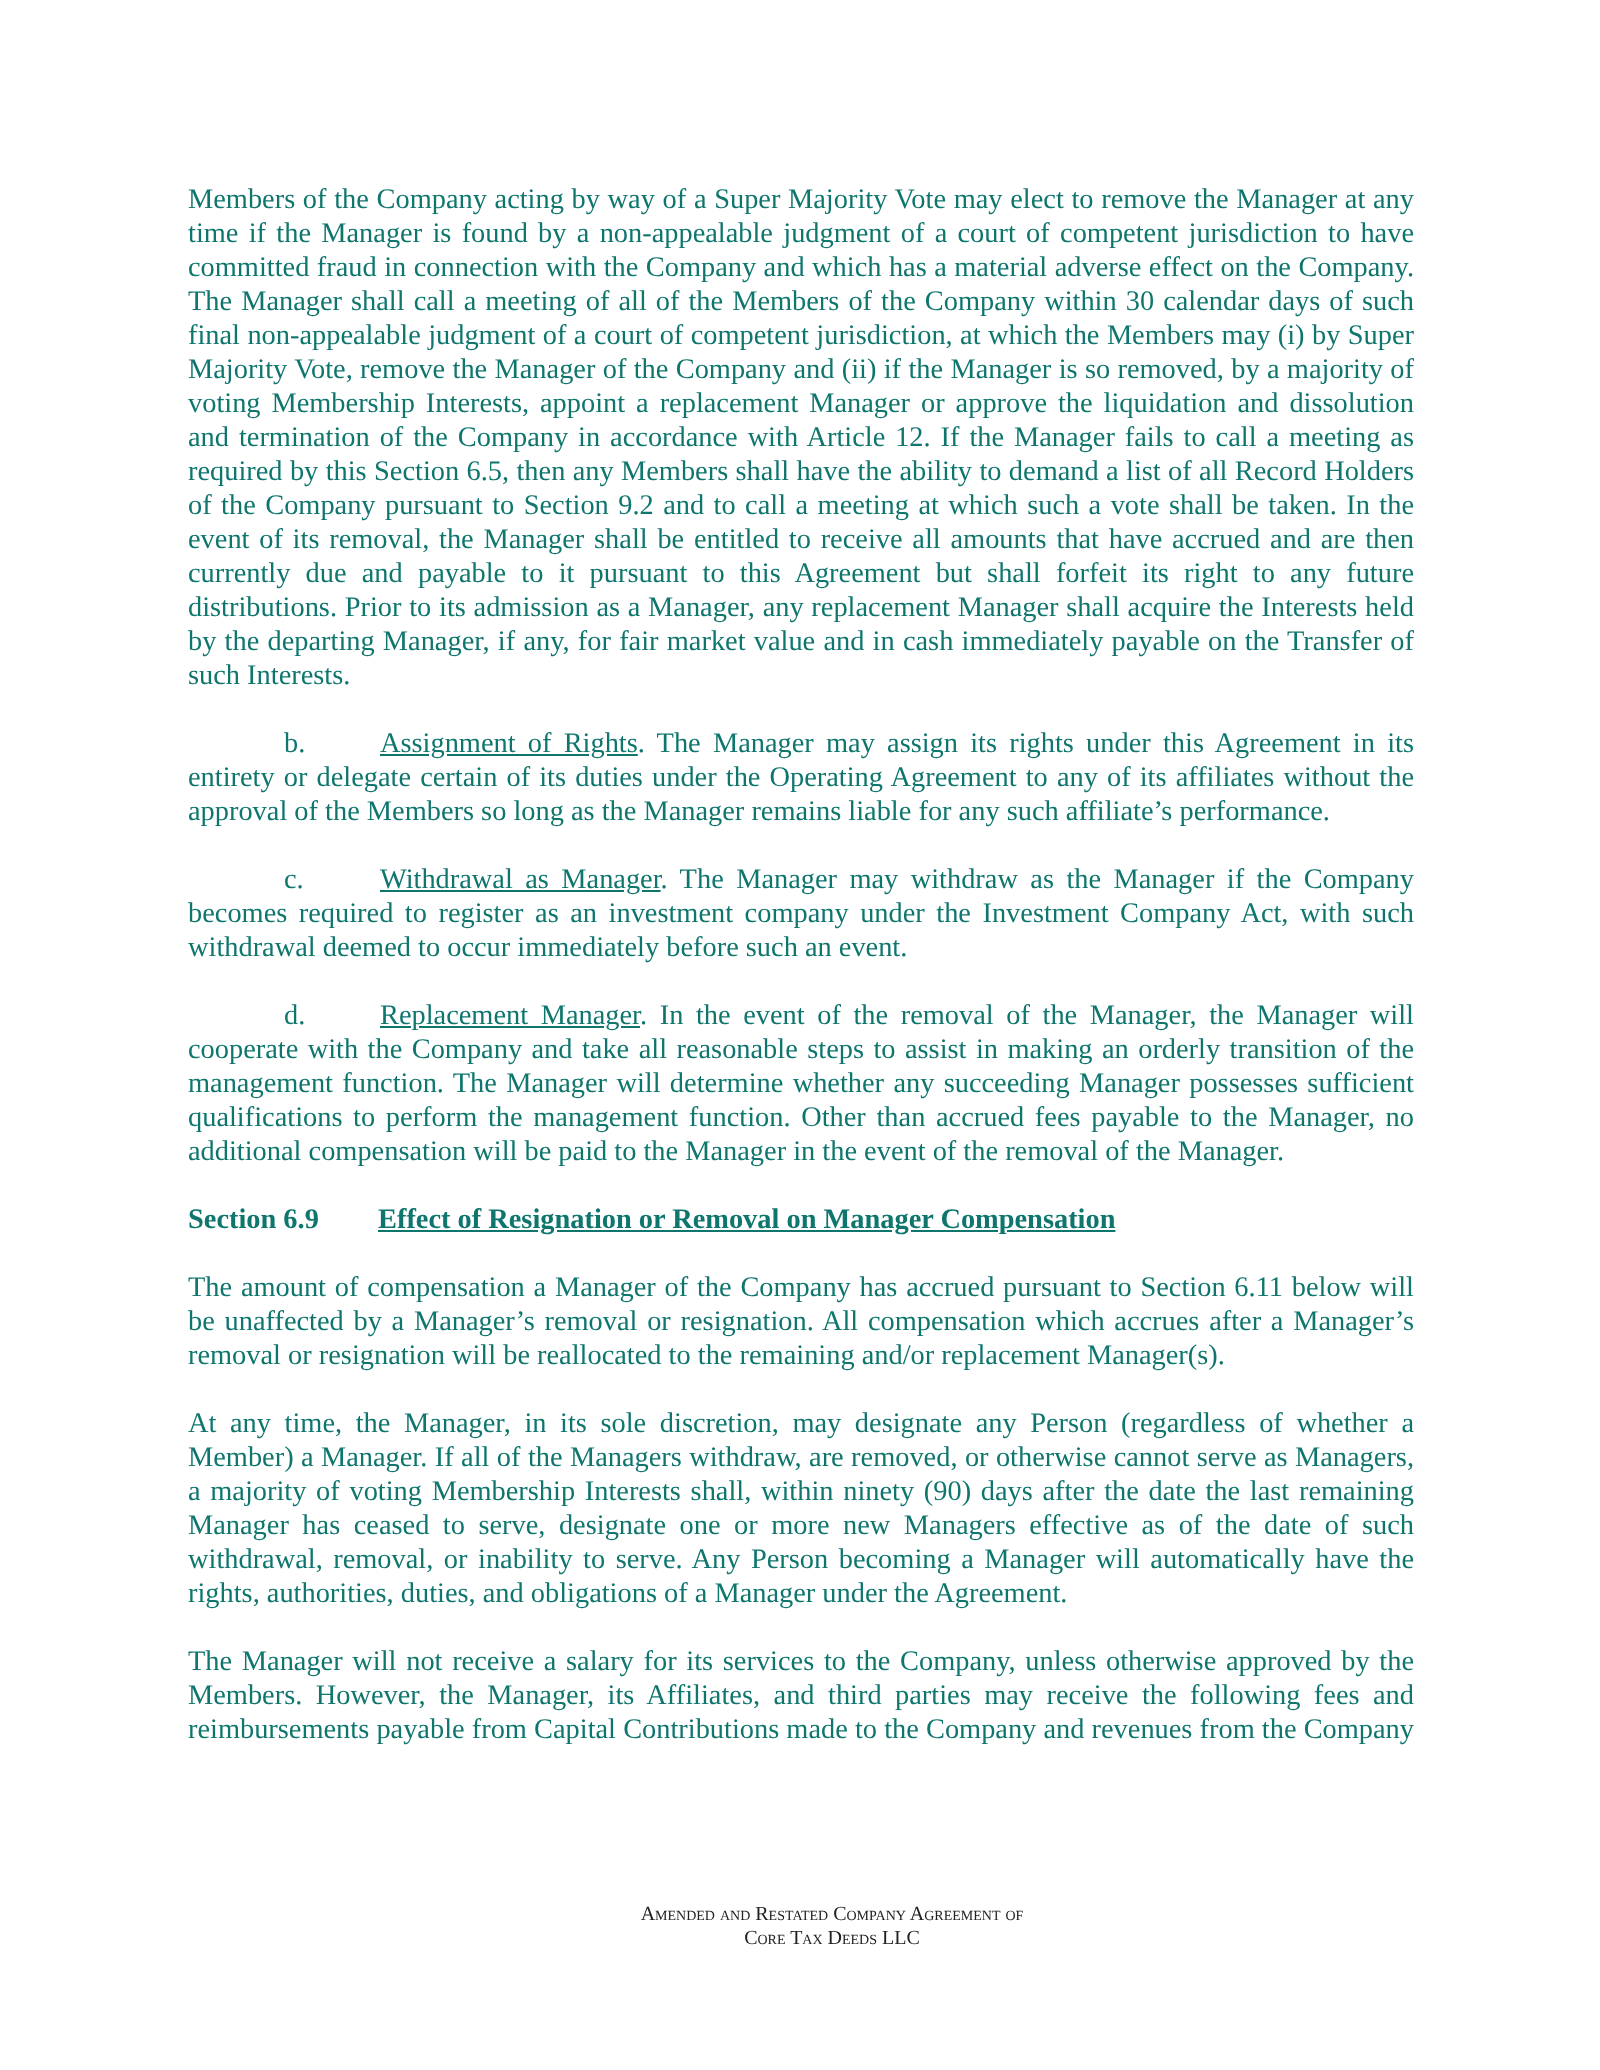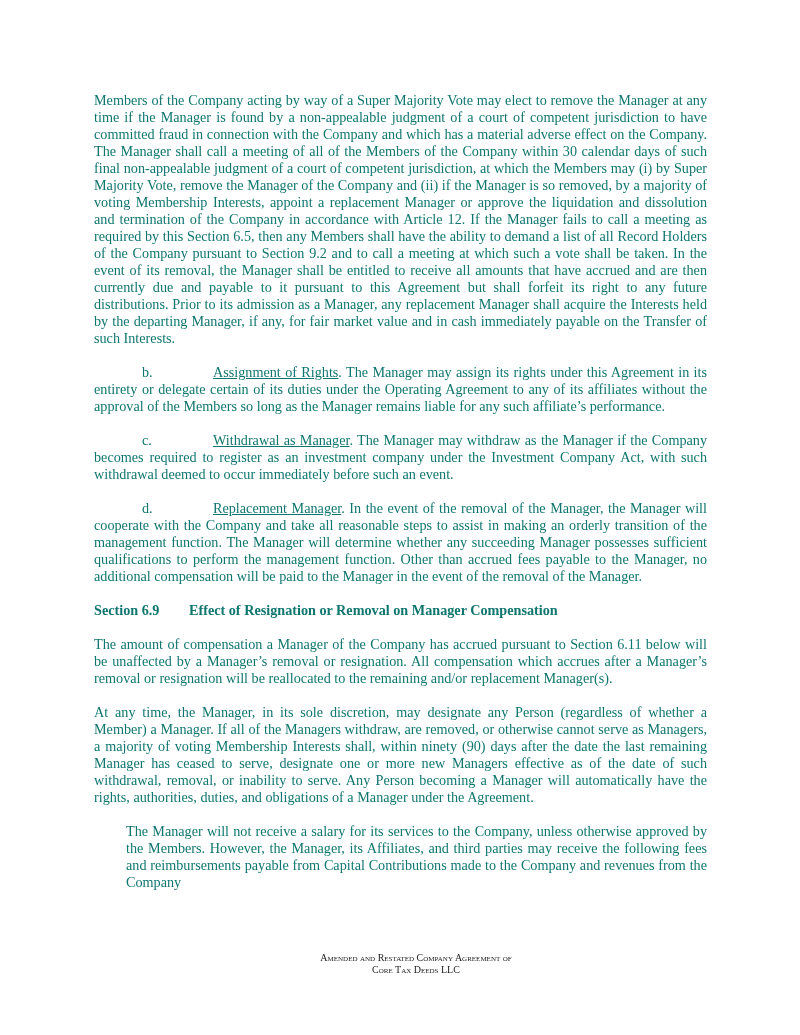--- a/index.html
+++ b/index.html
@@ -6,24 +6,25 @@
   body { width: 800px; height: 1035px; position: relative; overflow: hidden; }
   .page {
     position: absolute; left: 94px; top: 92px; width: 613px;
     font-family: "Liberation Serif", "DejaVu Serif", serif;
     font-size: 14.2px; line-height: 17px; color: #0f766e;
   }
   p { margin: 0; text-align: justify; }
   .para { margin-bottom: 17px; }
   .sub { text-indent: 0; }
   .sub .letter { display: inline-block; width: 48px; padding-left: 48px; }
-  .sub .title { text-decoration: underline; margin-left: 23px; }
+  .sub .title { text-decoration: underline; }
   h2 {
     margin: 0 0 17px 0; font-size: 14.2px; line-height: 17px; font-weight: bold;
     font-family: "Liberation Serif", "DejaVu Serif", serif;
+    text-decoration: underline;
   }
   h2 .num { display: inline-block; width: 95px; }
   .footer {
     position: absolute; left: 0; width: 800px; top: 952px; text-align: center;
     font-family: "Liberation Serif", "DejaVu Serif", serif;
     font-size: 10px; line-height: 12px; font-variant: small-caps; color: #222; padding-left: 16px;
   }
 </style>
 </head>
 <body>
@@ -35,19 +36,19 @@
 
   <p class="para sub"><span class="letter">c.</span><span class="title">Withdrawal as Manager</span><span>. The Manager may withdraw as the Manager if the Company becomes required to register as an investment company under the Investment Company Act, with such withdrawal deemed to occur immediately before such an event.</span></p>
 
   <p class="para sub"><span class="letter">d.</span><span class="title">Replacement Manager</span><span>. In the event of the removal of the Manager, the Manager will cooperate with the Company and take all reasonable steps to assist in making an orderly transition of the management function. The Manager will determine whether any succeeding Manager possesses sufficient qualifications to perform the management function. Other than accrued fees payable to the Manager, no additional compensation will be paid to the Manager in the event of the removal of the Manager.</span></p>
 
   <h2><span class="num">Section 6.9</span><span>Effect of Resignation or Removal on Manager Compensation</span></h2>
   <p class="para">The amount of compensation a Manager of the Company has accrued pursuant to Section 6.11 below will be unaffected by a Manager’s removal or resignation. All compensation which accrues after a Manager’s removal or resignation will be reallocated to the remaining and/or replacement Manager(s).</p>
 
   <p class="para">At any time, the Manager, in its sole discretion, may designate any Person (regardless of whether a Member) a Manager. If all of the Managers withdraw, are removed, or otherwise cannot serve as Managers, a majority of voting Membership Interests shall, within ninety (90) days after the date the last remaining Manager has ceased to serve, designate one or more new Managers effective as of the date of such withdrawal, removal, or inability to serve. Any Person becoming a Manager will automatically have the rights, authorities, duties, and obligations of a Manager under the Agreement.</p>
 
-  <p style="text-align-last: justify; margin-left: 32px;">The Manager will not receive a salary for its services to the Company, unless otherwise approved by the Members. However, the Manager, its Affiliates, and third parties may receive the following fees and reimbursements payable from Capital Contributions made to the Company and revenues from the Company</p>
+  <p style="text-align-last: justify;">The Manager will not receive a salary for its services to the Company, unless otherwise approved by the Members. However, the Manager, its Affiliates, and third parties may receive the following fees and reimbursements payable from Capital Contributions made to the Company and revenues from the Company</p>
 </div>
 
 <div class="footer">
   <div>Amended and Restated Company Agreement of</div>
   <div>Core Tax Deeds LLC</div>
 </div>
 
 </body></html>

